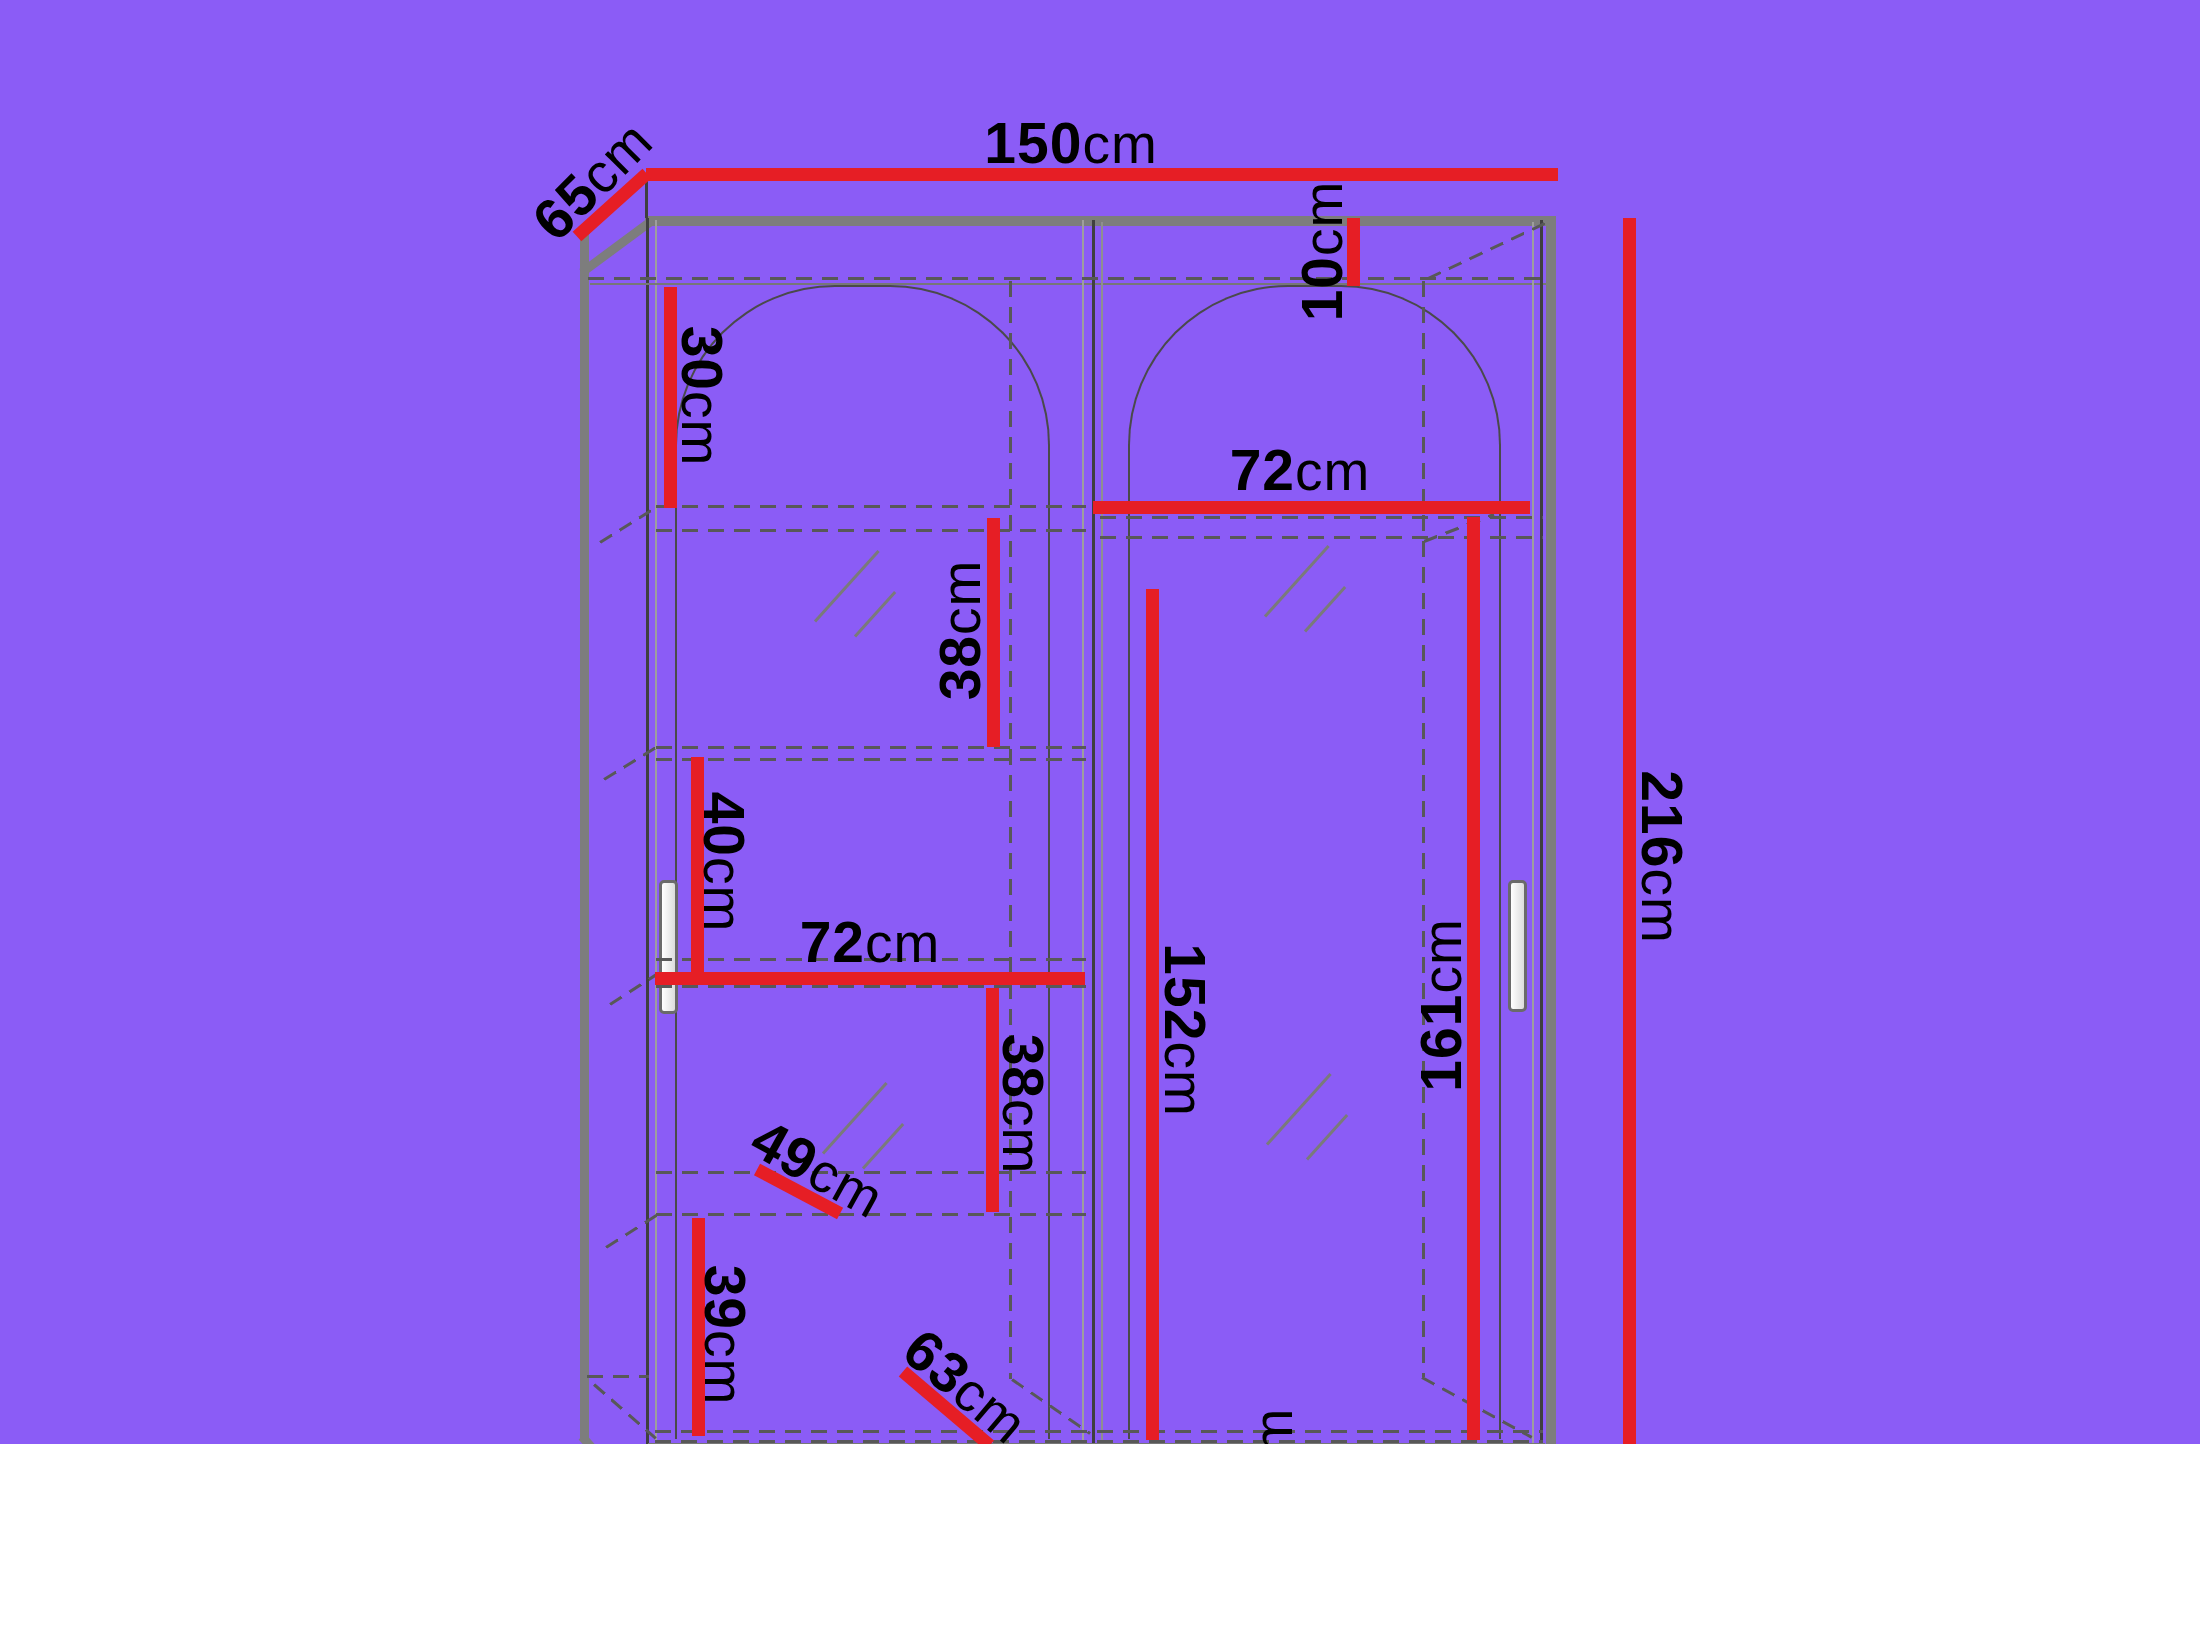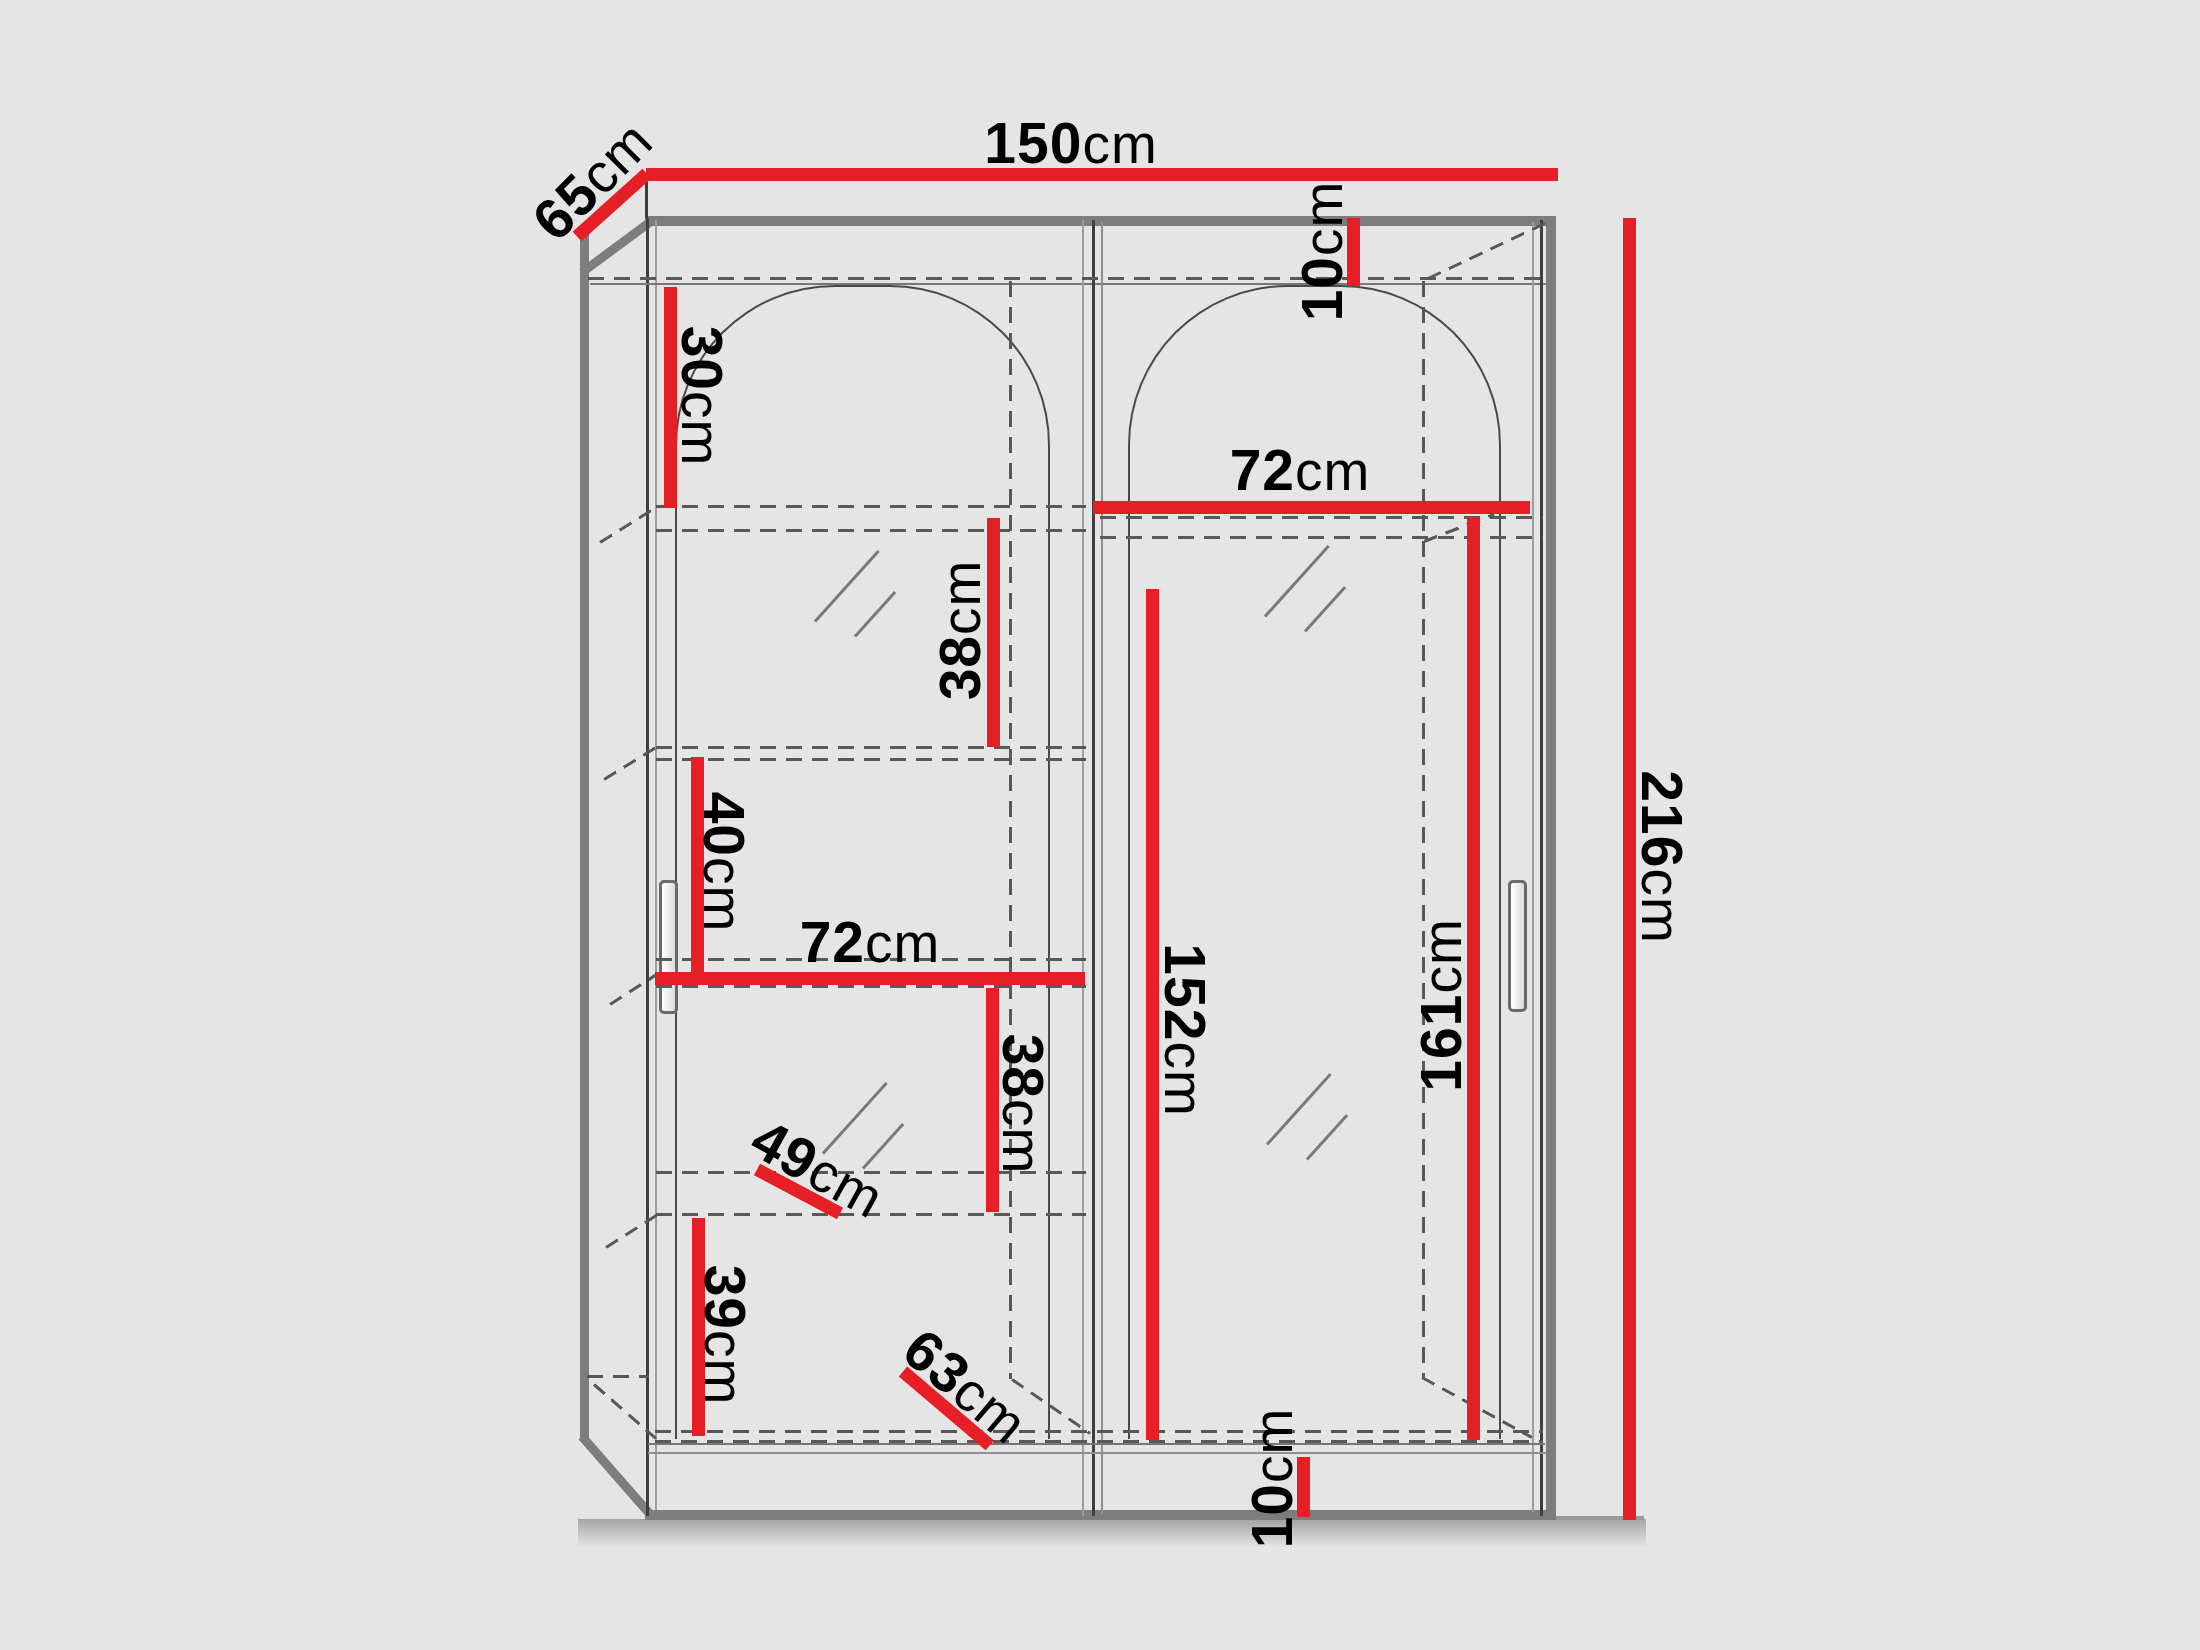--- a/index.html
+++ b/index.html
@@ -1,16 +1,16 @@
 <!DOCTYPE html>
 <html><head>
 <meta charset="utf-8">
 <style>
   html,body{margin:0;padding:0;background:#ffffff;}
-  #canvas{position:relative;width:2200px;height:1650px;background:#e5e5e5;overflow:hidden;
+  #canvas{position:relative;width:2200px;height:1444px;background:#8b5cf6;overflow:hidden;
           font-family:"Liberation Sans",sans-serif;}
   .ln{position:absolute;}
   .red{position:absolute;background:#e61e25;}
   .thick{position:absolute;background:#7d7d7d;}
   .thin{position:absolute;background:#3f3f3f;}
   .g1{background:#8f8f8f;}
   .g2{background:#9e9e9e;}
   .g3{background:#777777;}
   .dash-h{position:absolute;height:3px;
     background:repeating-linear-gradient(90deg,#585858 0 16px,transparent 16px 26px);}

